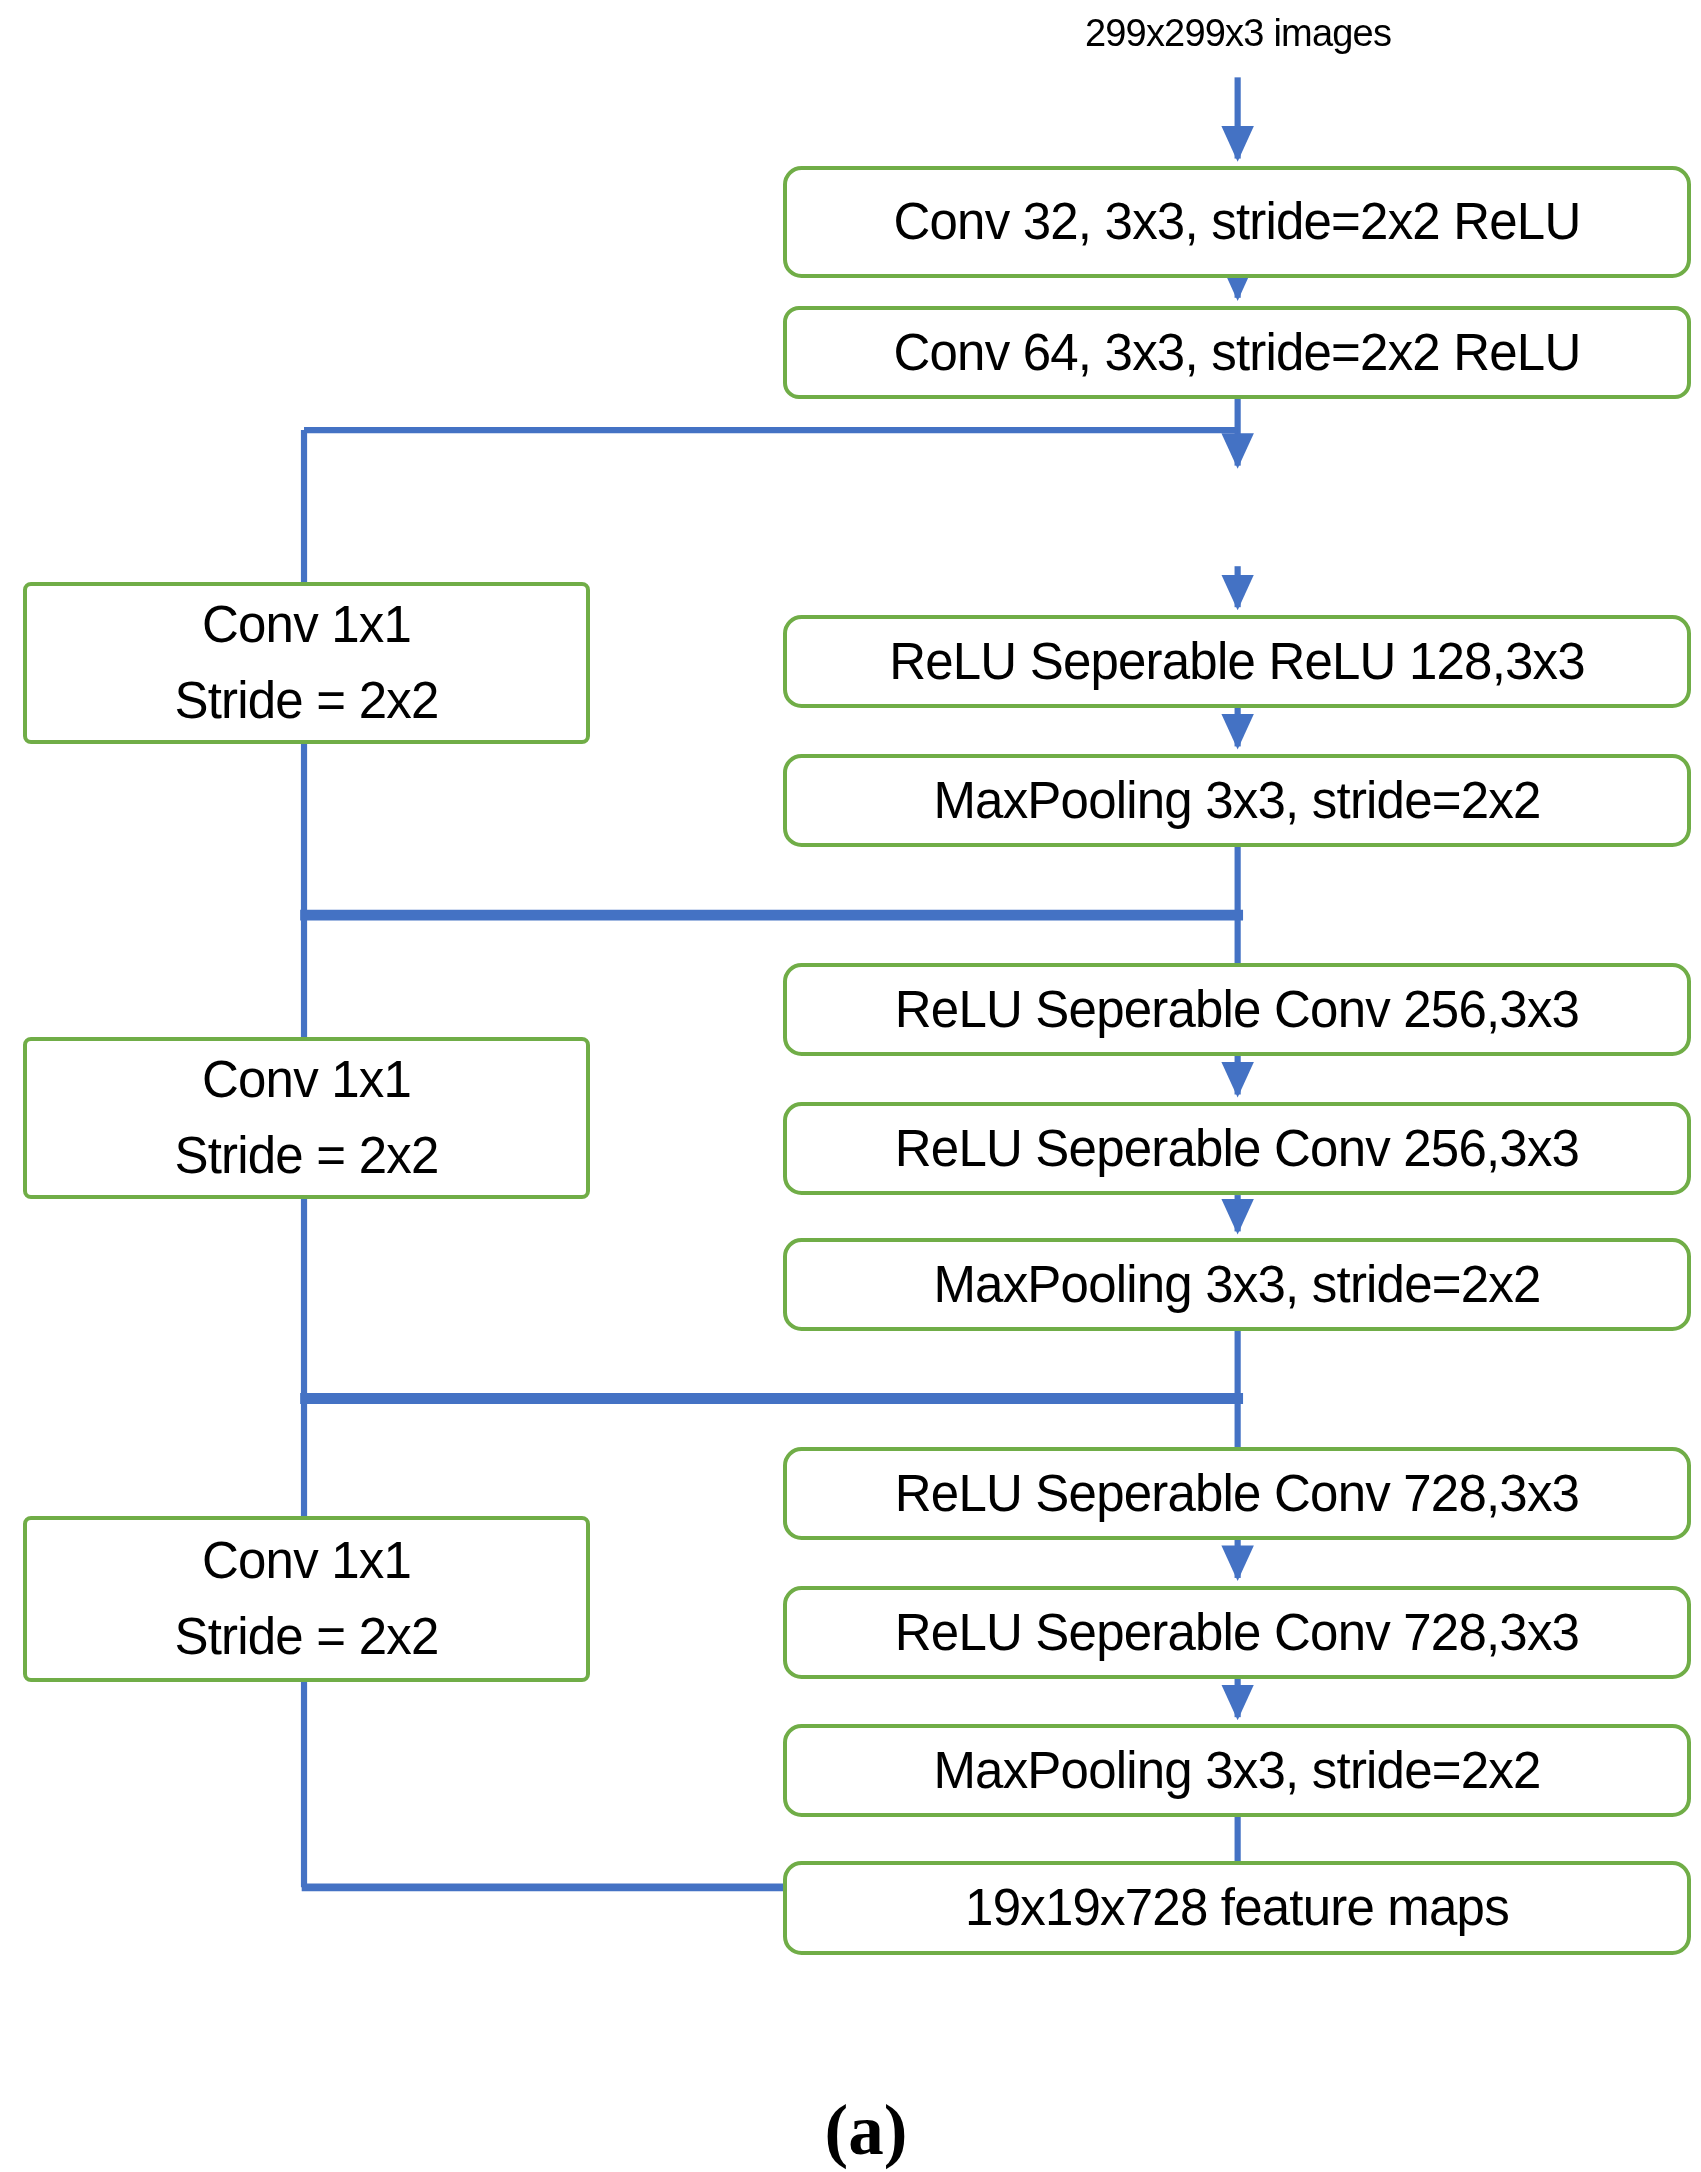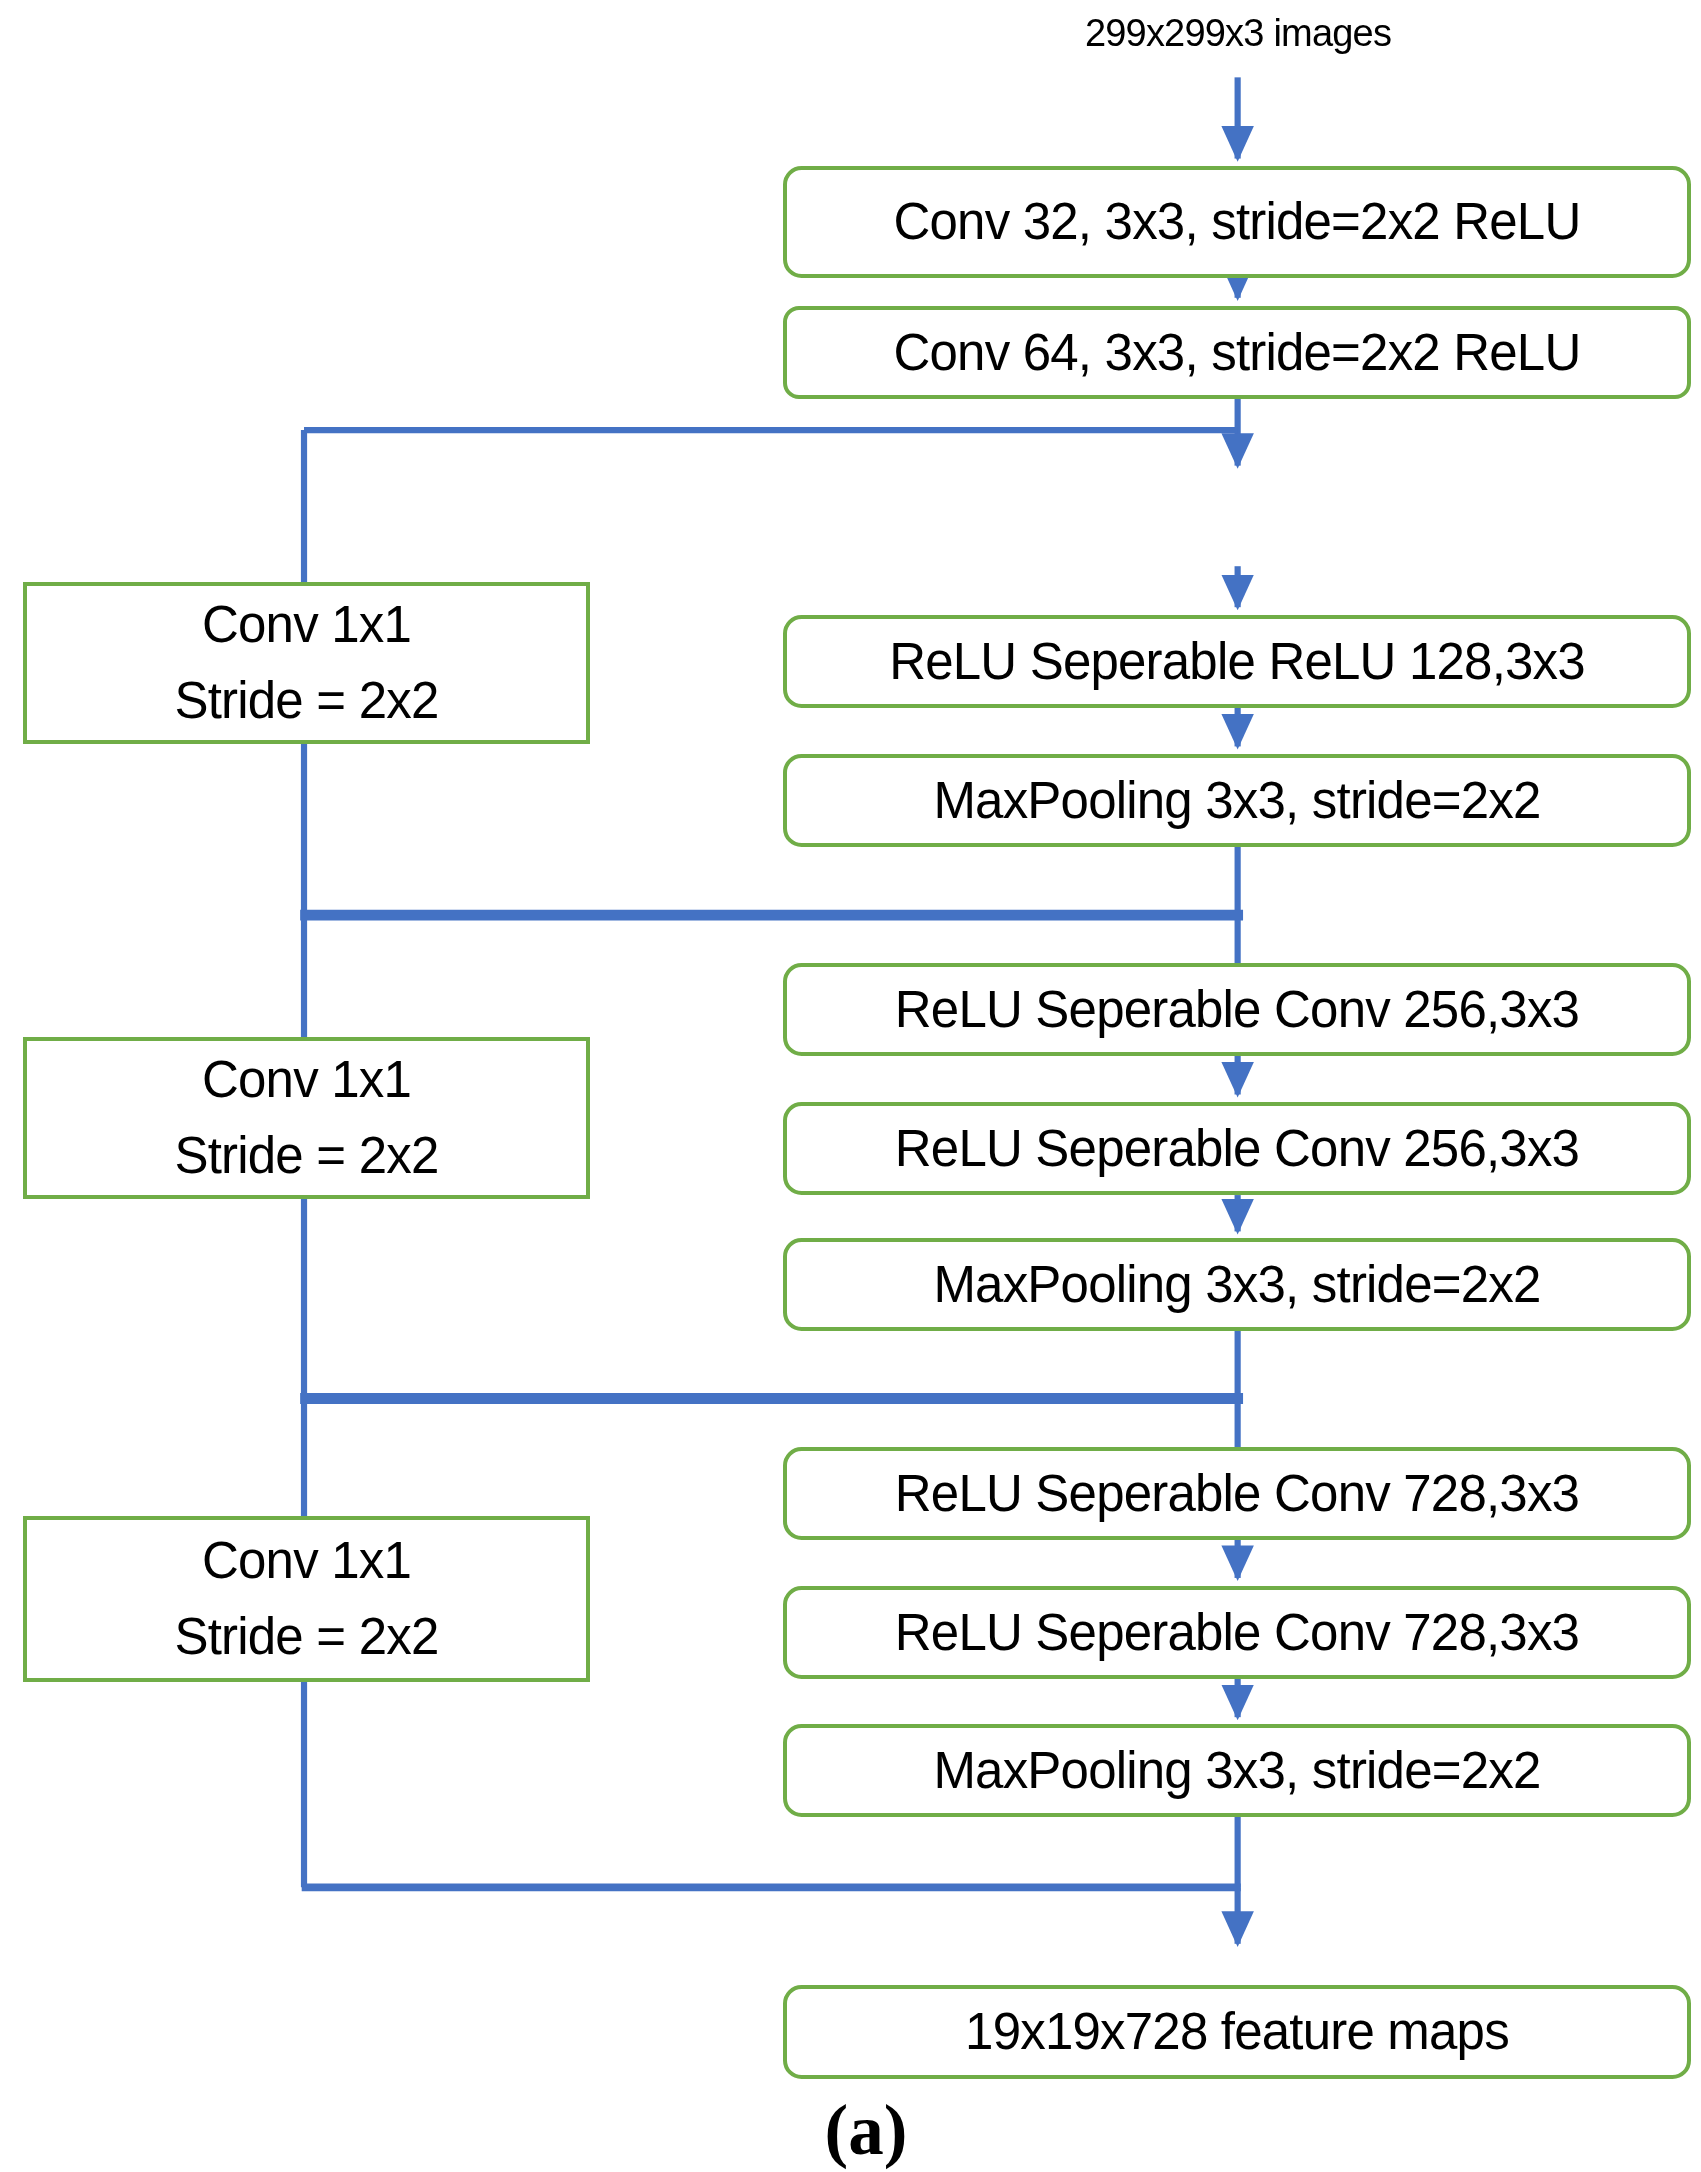--- a/index.html
+++ b/index.html
@@ -42,21 +42,21 @@
     white-space:nowrap;
   }
   .main-box{
     left:783px;
     width:908px;
     border-radius:18.6px;
   }
   .skip-box{
     left:23px;
     width:567px;
-    border-radius:0;
+    border-radius:8px;
     flex-direction:column;
   }
   .skip-box .skip-line{display:block;line-height:1.5;}
   .diagram-title{
     position:absolute;
     left:1238px;
     top:12.4px;
     transform:translateX(-50%);
     font-size:38px;
     letter-spacing:-0.8px;
@@ -115,21 +115,21 @@
   <div class="box main-box" style="top:166px;height:112px;">Conv 32, 3x3, stride=2x2 ReLU</div>
   <div class="box main-box" style="top:306px;height:93px;border-radius:16px;">Conv 64, 3x3, stride=2x2 ReLU</div>
   <div class="box main-box" style="top:615px;height:93px;">ReLU Seperable ReLU 128,3x3</div>
   <div class="box main-box" style="top:754px;height:93px;">MaxPooling 3x3, stride=2x2</div>
   <div class="box main-box" style="top:963px;height:93px;">ReLU Seperable Conv 256,3x3</div>
   <div class="box main-box" style="top:1102px;height:93px;">ReLU Seperable Conv 256,3x3</div>
   <div class="box main-box" style="top:1238px;height:93px;">MaxPooling 3x3, stride=2x2</div>
   <div class="box main-box" style="top:1447px;height:93px;">ReLU Seperable Conv 728,3x3</div>
   <div class="box main-box" style="top:1586px;height:93px;">ReLU Seperable Conv 728,3x3</div>
   <div class="box main-box" style="top:1724px;height:93px;">MaxPooling 3x3, stride=2x2</div>
-  <div class="box main-box" style="top:1985px;height:94px;">19x19x728 feature maps</div>
+  <div class="box main-box" style="top:1861px;height:94px;">19x19x728 feature maps</div>
 
   <div class="box skip-box" style="top:582px;height:162px;">
     <span class="skip-line">Conv 1x1</span>
     <span class="skip-line">Stride = 2x2</span>
   </div>
   <div class="box skip-box" style="top:1037px;height:162px;">
     <span class="skip-line">Conv 1x1</span>
     <span class="skip-line">Stride = 2x2</span>
   </div>
   <div class="box skip-box" style="top:1516px;height:166px;">

